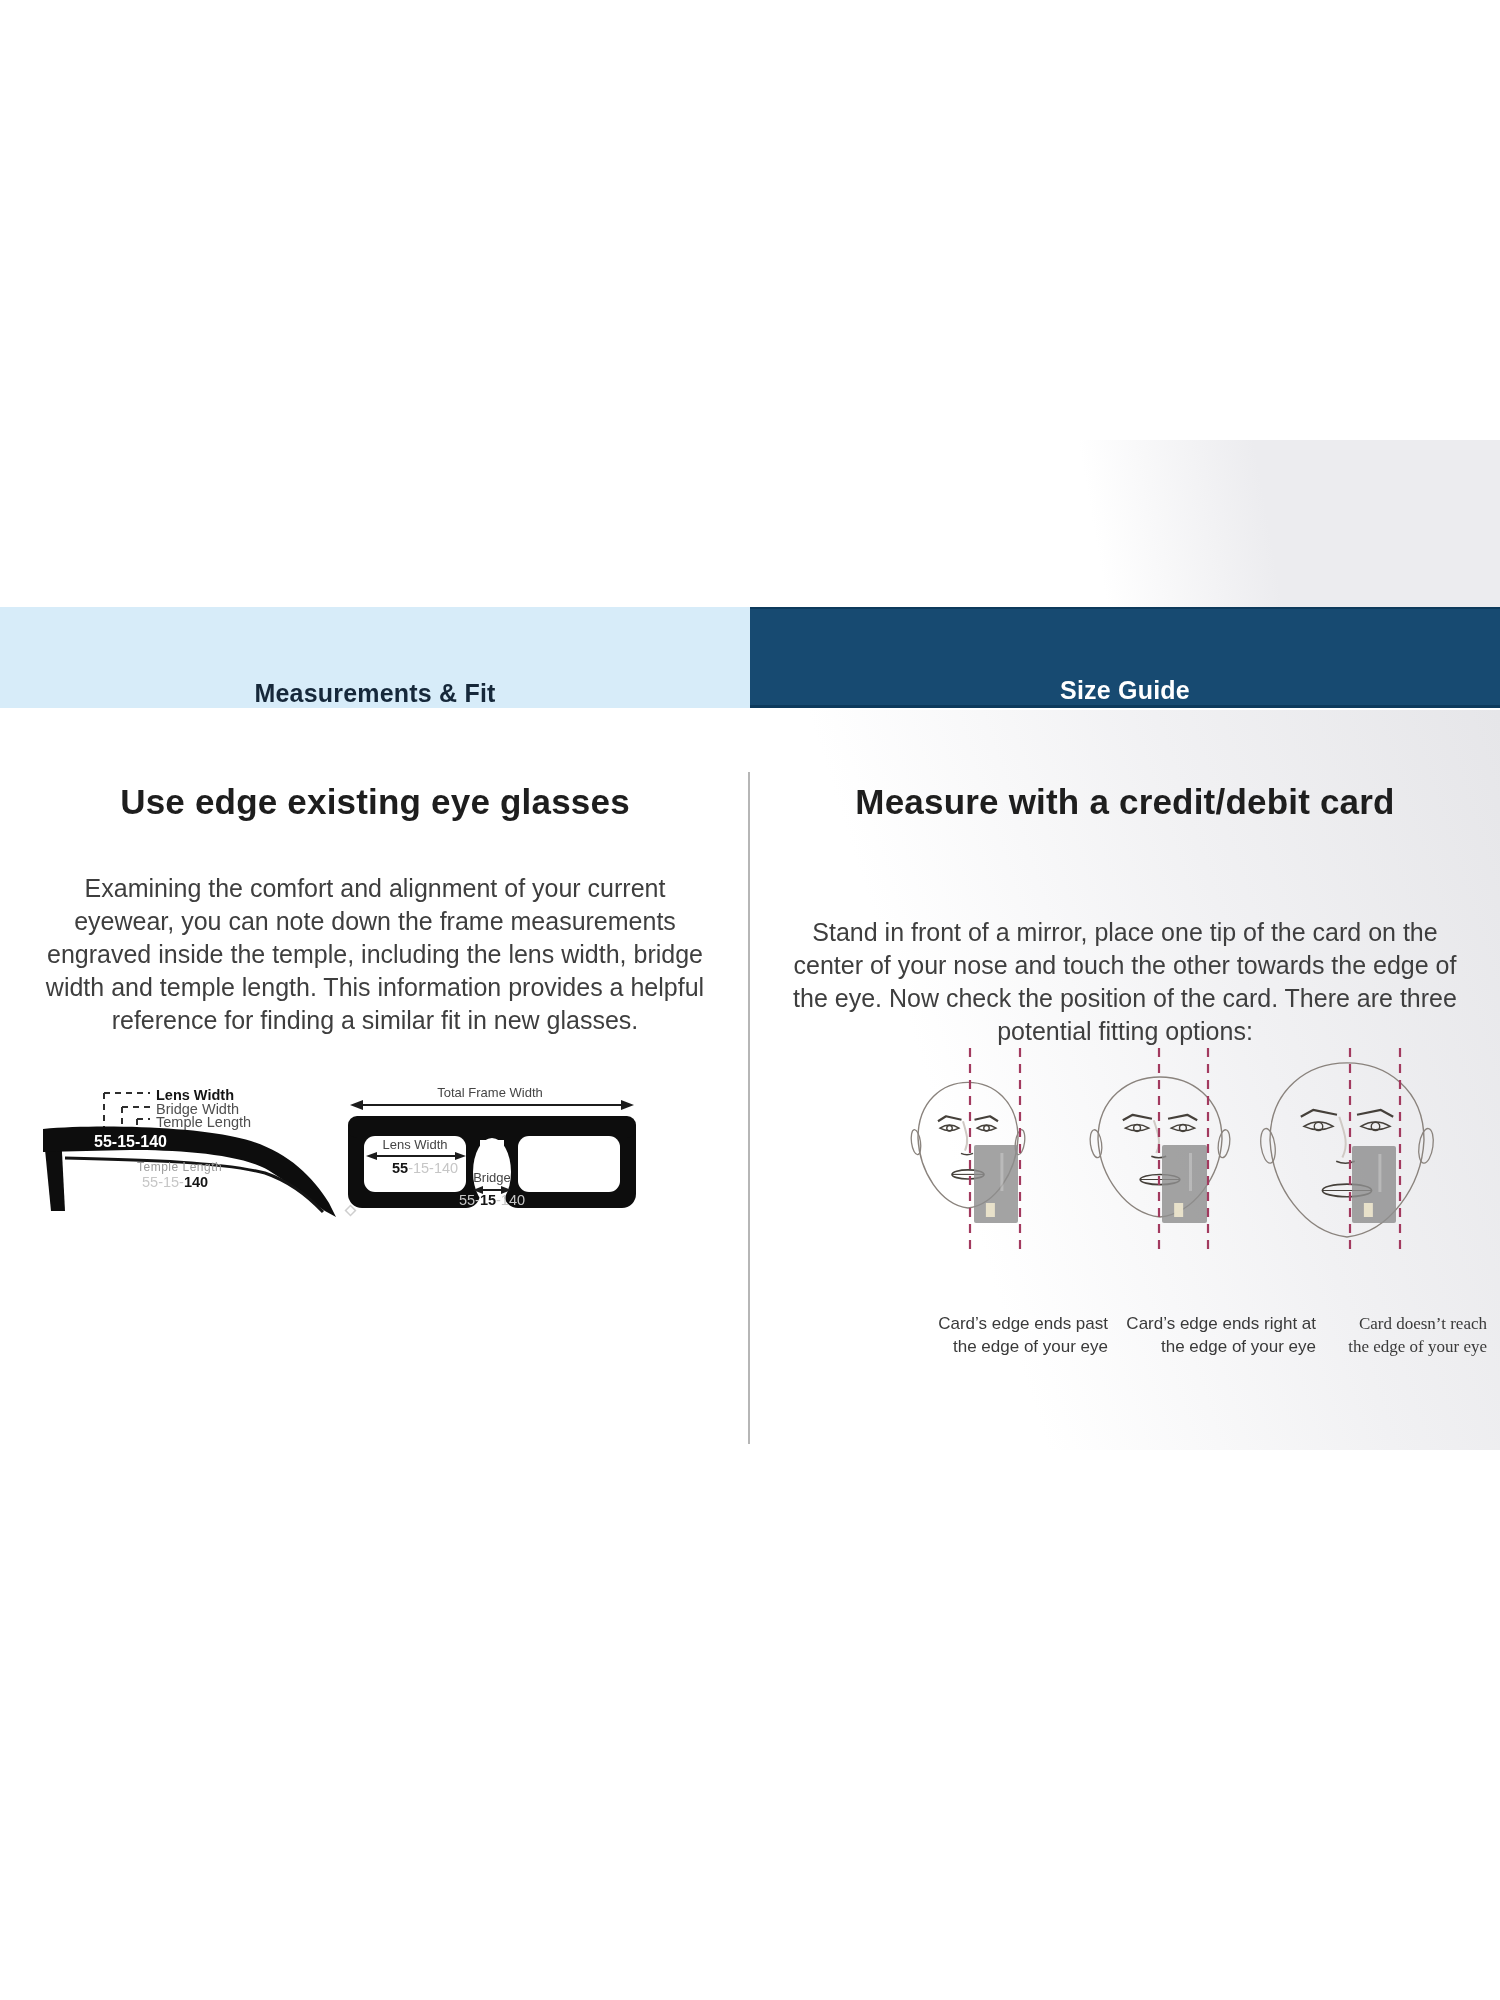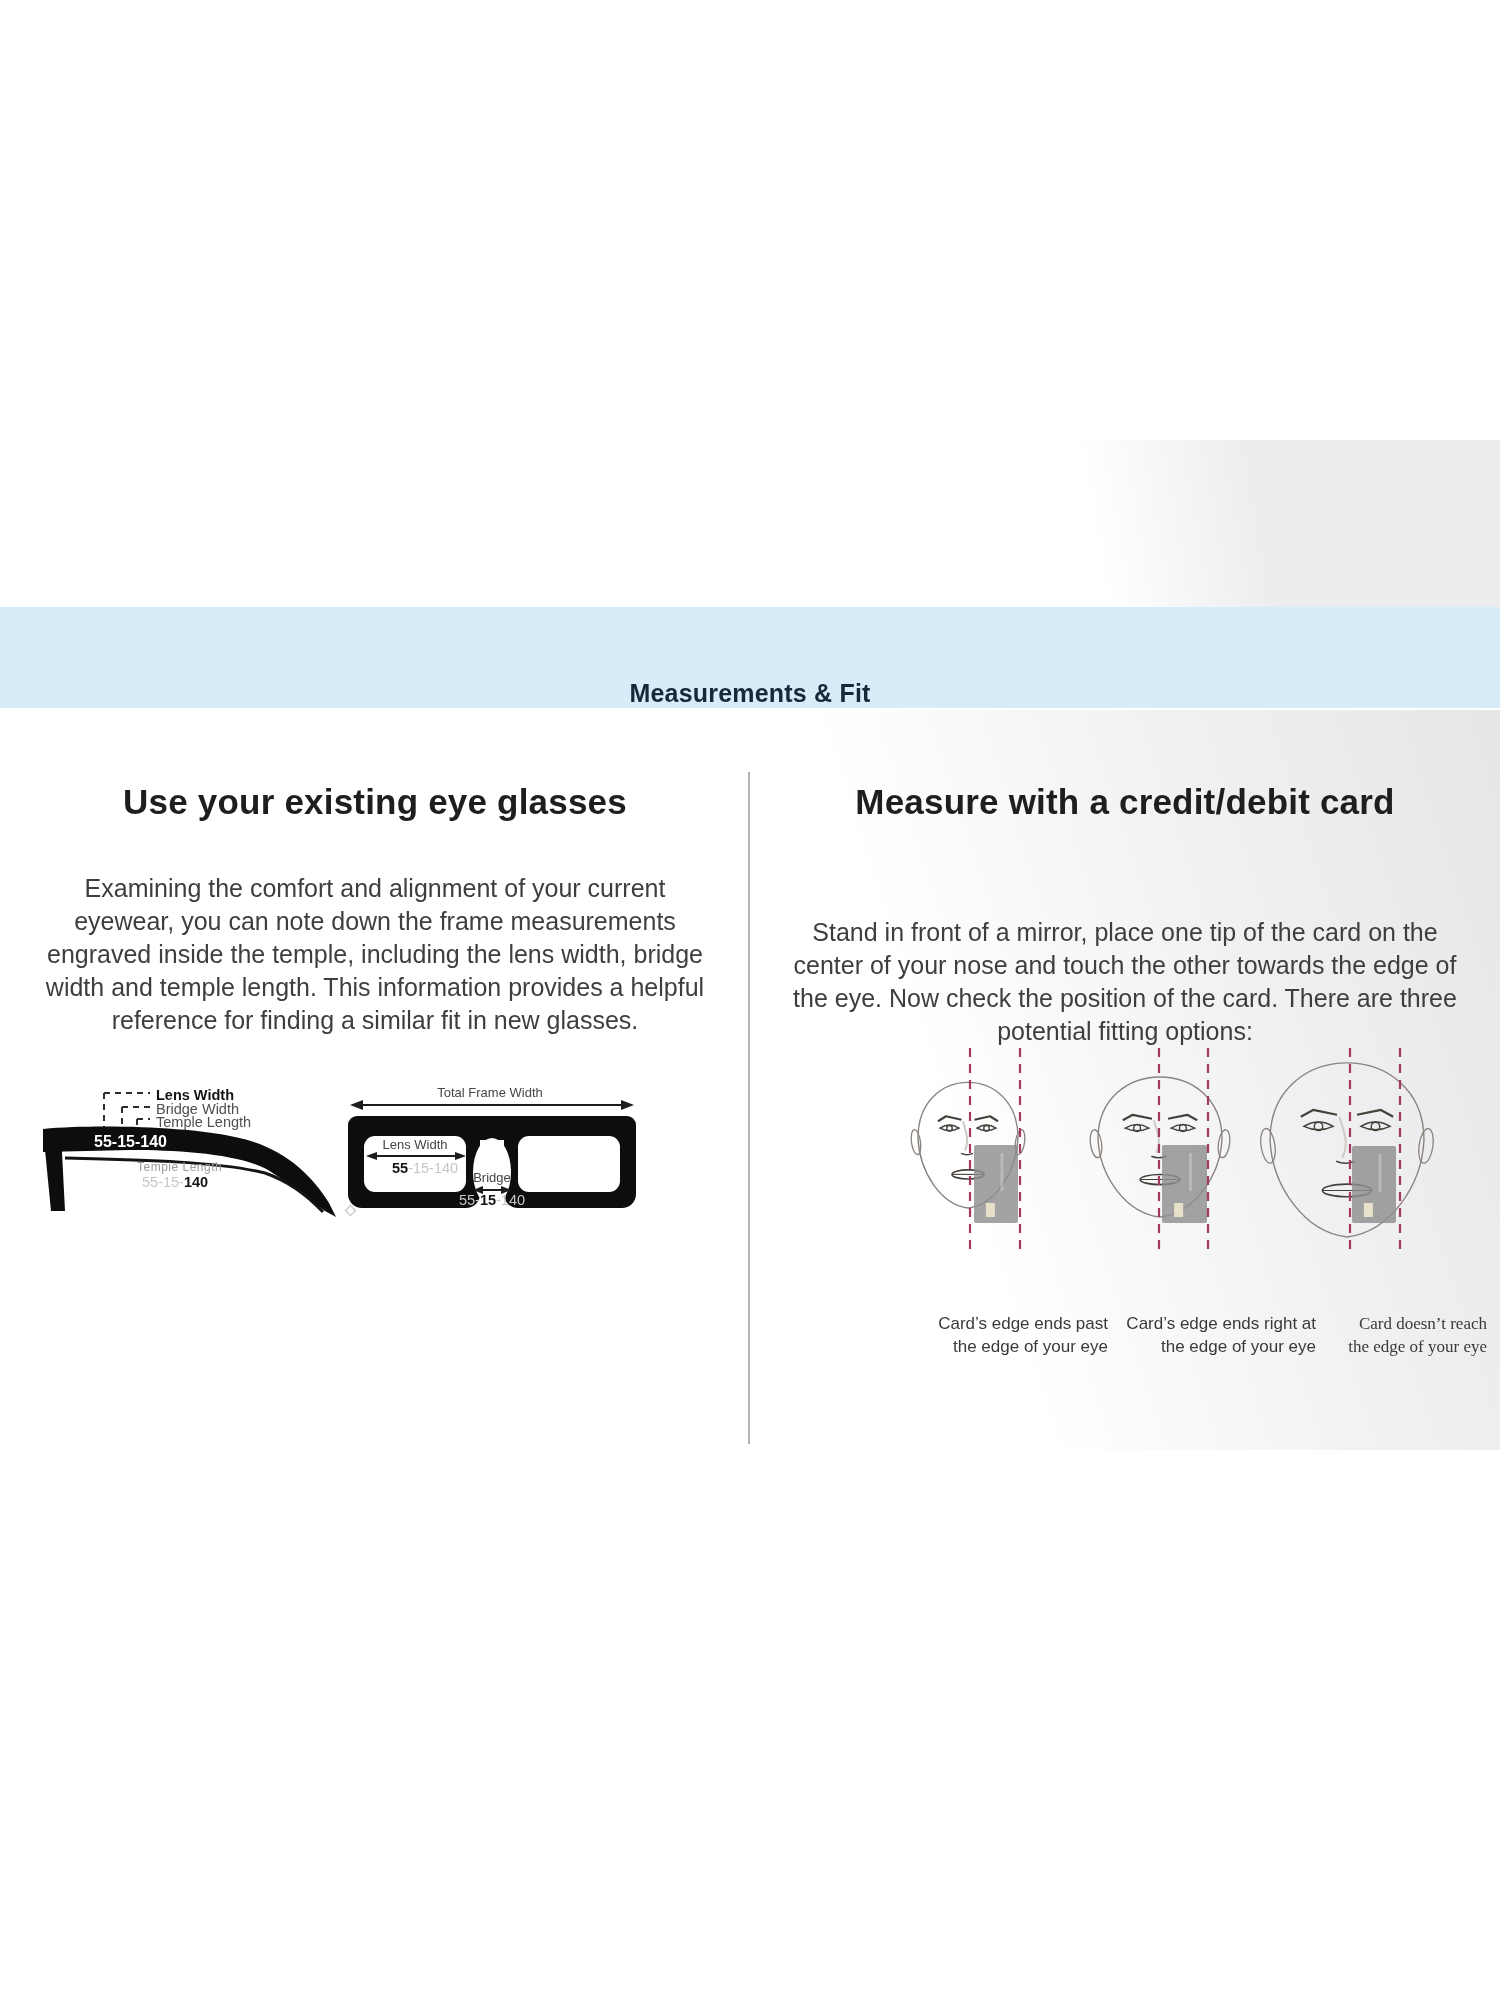--- a/index.html
+++ b/index.html
@@ -54,25 +54,28 @@
 
 <div id="page">
 
   <div class="top-wedge"></div>
   <div class="right-panel-bg"></div>
 
   <div class="tab-bar">
     <div class="tab tab-light">
       <span class="tab-label-dark">Measurements &amp; Fit</span>
     </div>
+    <div class="tab tab-dark">
+      <span class="tab-label-light">Size Guide</span>
+    </div>
   </div>
 
   <div class="divider"></div>
 
-  <div class="section-heading heading-left">Use your existing eye glasses</div>
+  <div class="section-heading heading-left">Use edge existing eye glasses</div>
   <div class="section-body body-left">Examining the comfort and alignment of your current
 eyewear, you can note down the frame measurements
 engraved inside the temple, including the lens width, bridge
 width and temple length. This information provides a helpful
 reference for finding a similar fit in new glasses.</div>
 
   <svg class="glasses-svg" width="670" height="180" viewBox="0 0 670 180">
 
     <g stroke="#2e2e2e" stroke-width="2" stroke-dasharray="6 5" fill="none">
       <path d="M74,13 V48 M74,13 H120"></path>

